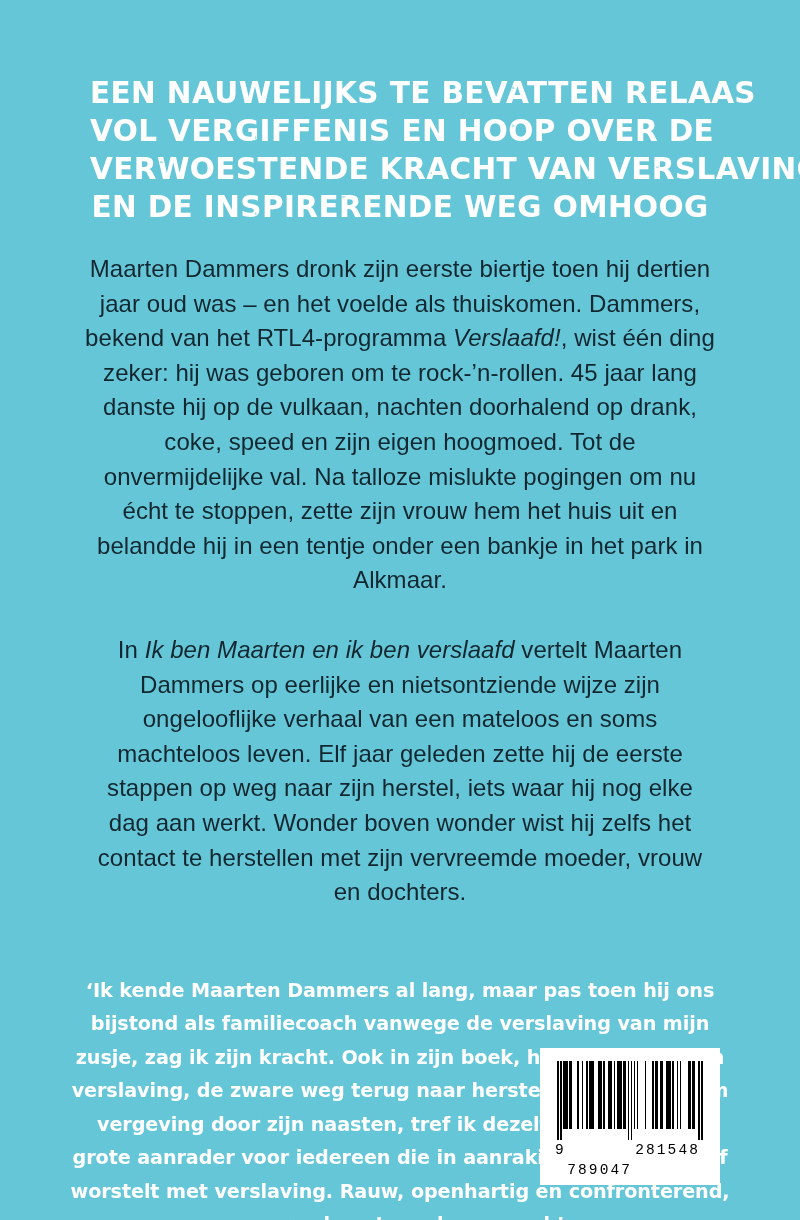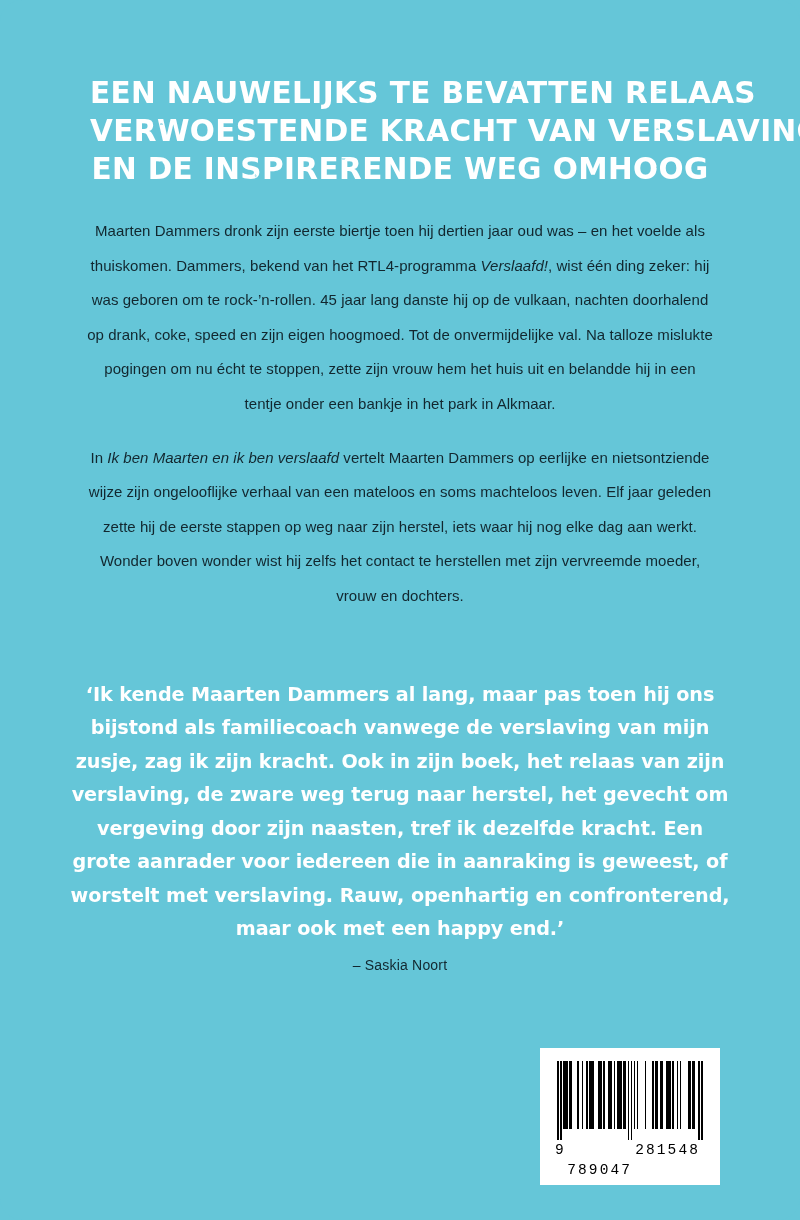--- a/index.html
+++ b/index.html
@@ -67,29 +67,29 @@
     mix-blend-mode: normal;
   }
 
   
   .blurb {
     width: 632px;
     margin-top: 26px;
     text-align: center;
     color: #12272f;
     font-family: "Liberation Sans", sans-serif;
-    font-size: 15px;
+    font-size: 24px;
     line-height: 34.6px;
     letter-spacing: 0.05px;
   }
   .blurb p {
     margin: 0;
   }
   .blurb p + p {
-    margin-top: 19px;
+    margin-top: 35px;
   }
   .blurb em {
     font-style: italic;
   }
 
   
   .review {
     width: 662px;
     margin-top: 64px;
     text-align: center;
@@ -169,20 +169,21 @@
     padding-right: 6px;
   }
 </style>
 </head>
 <body>
 
 <div id="book-back-cover">
 
   <div class="headline">
     <span class="hl-line">EEN NAUWELIJKS TE BEVATTEN RELAAS</span>
+    <span class="hl-line">VOL VERGIFFENIS EN HOOP OVER DE</span>
     <span class="hl-line">VERWOESTENDE KRACHT VAN VERSLAVING</span>
     <span class="hl-line">EN DE INSPIRERENDE WEG OMHOOG</span>
   </div>
 
   <div class="blurb">
     <p><span>Maarten Dammers dronk zijn eerste biertje toen hij dertien jaar oud was – en het voelde als thuiskomen. Dammers, bekend van het RTL4-programma </span><em>Verslaafd!</em><span>, wist één ding zeker: hij was geboren om te rock-’n-rollen. 45 jaar lang danste hij op de vulkaan, nachten doorhalend op drank, coke, speed en zijn eigen hoogmoed. Tot de onvermijdelijke val. Na talloze mislukte pogingen om nu écht te stoppen, zette zijn vrouw hem het huis uit en belandde hij in een tentje onder een bankje in het park in Alkmaar.</span></p>
     <p><span>In </span><em>Ik ben Maarten en ik ben verslaafd</em><span> vertelt Maarten Dammers op eerlijke en nietsontziende wijze zijn ongelooflijke verhaal van een mateloos en soms machteloos leven. Elf jaar geleden zette hij de eerste stappen op weg naar zijn herstel, iets waar hij nog elke dag aan werkt. Wonder boven wonder wist hij zelfs het contact te herstellen met zijn vervreemde moeder, vrouw en dochters.</span></p>
   </div>
 
   <div class="review">

